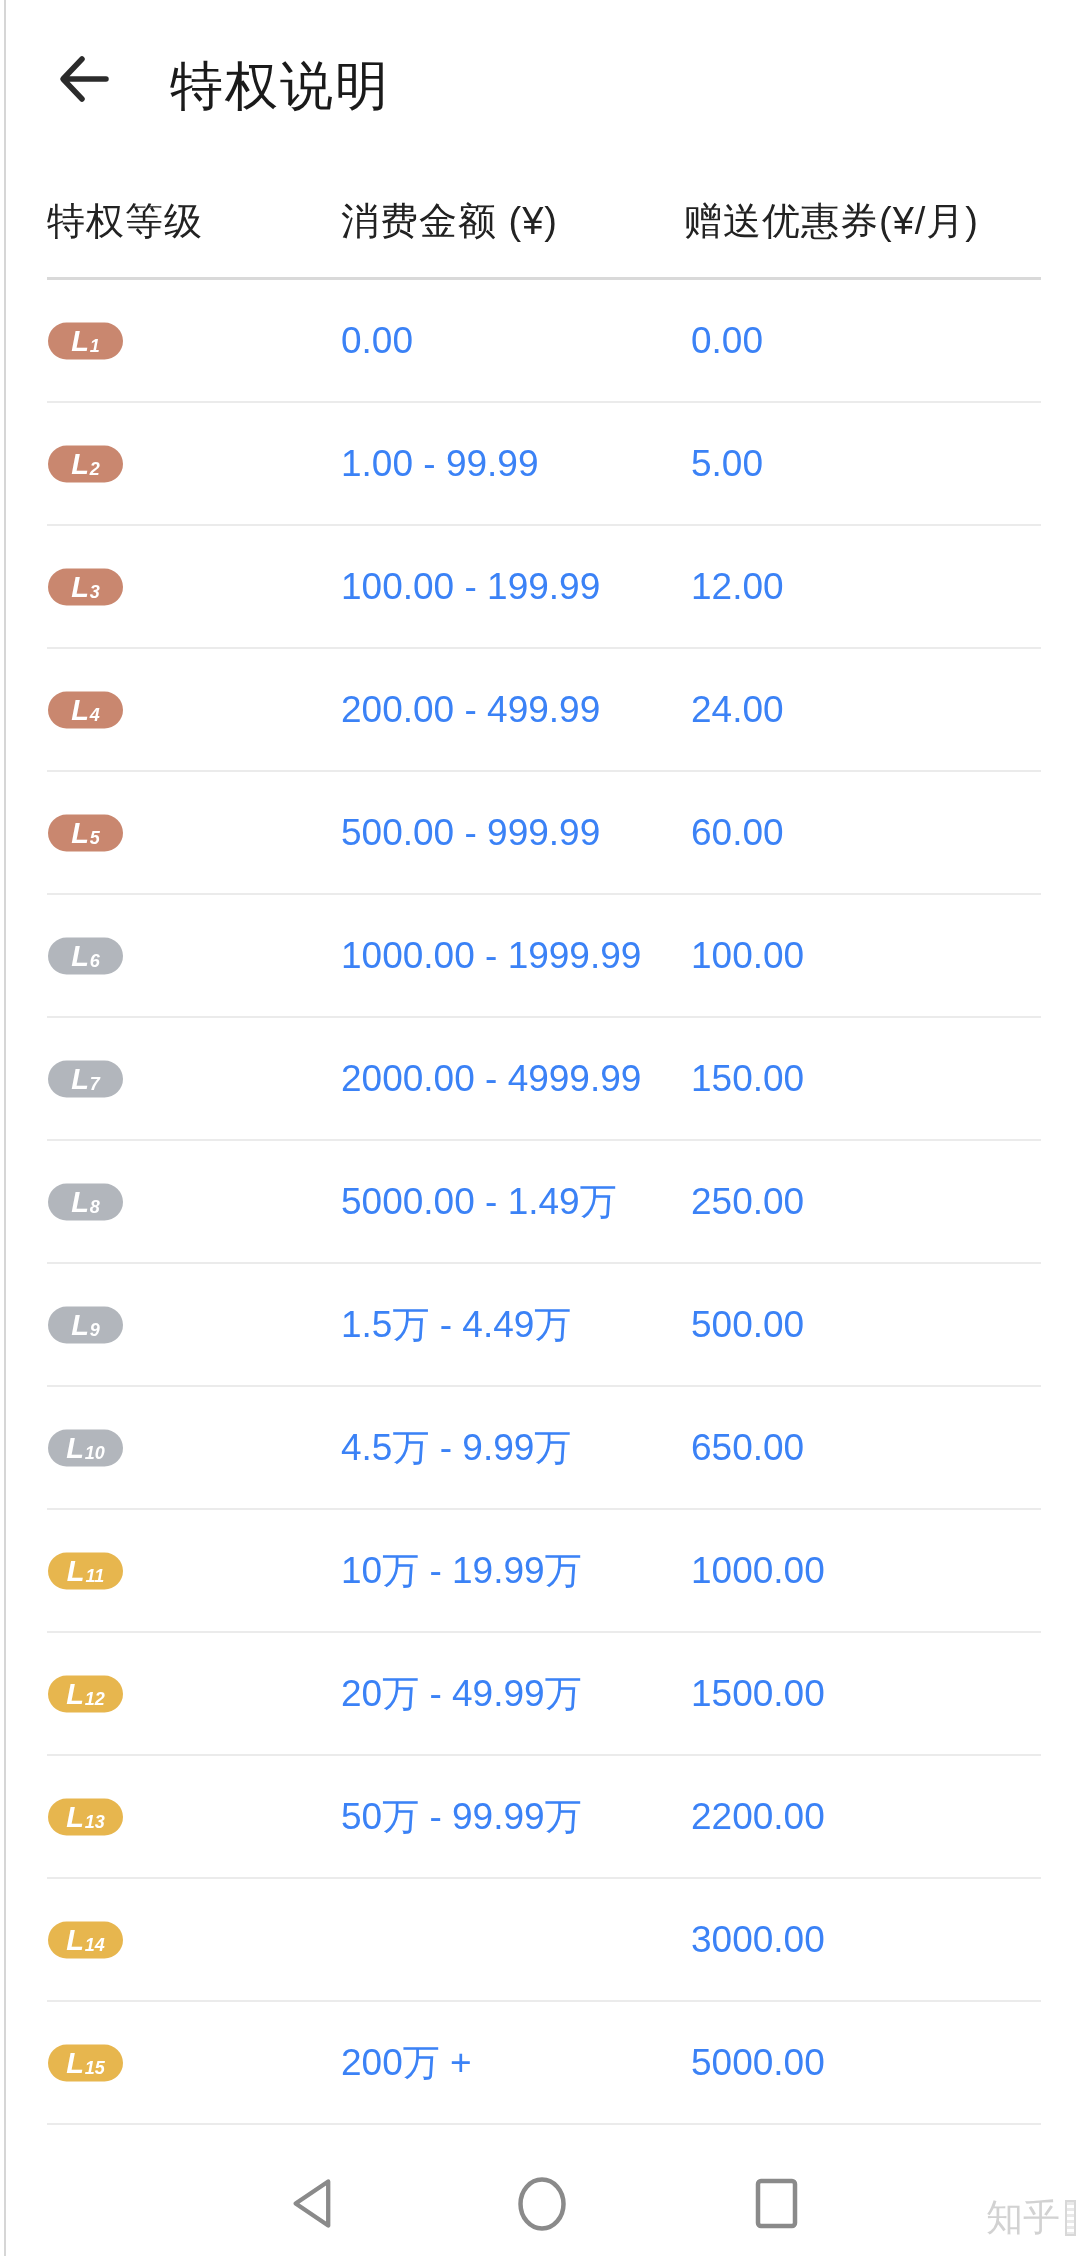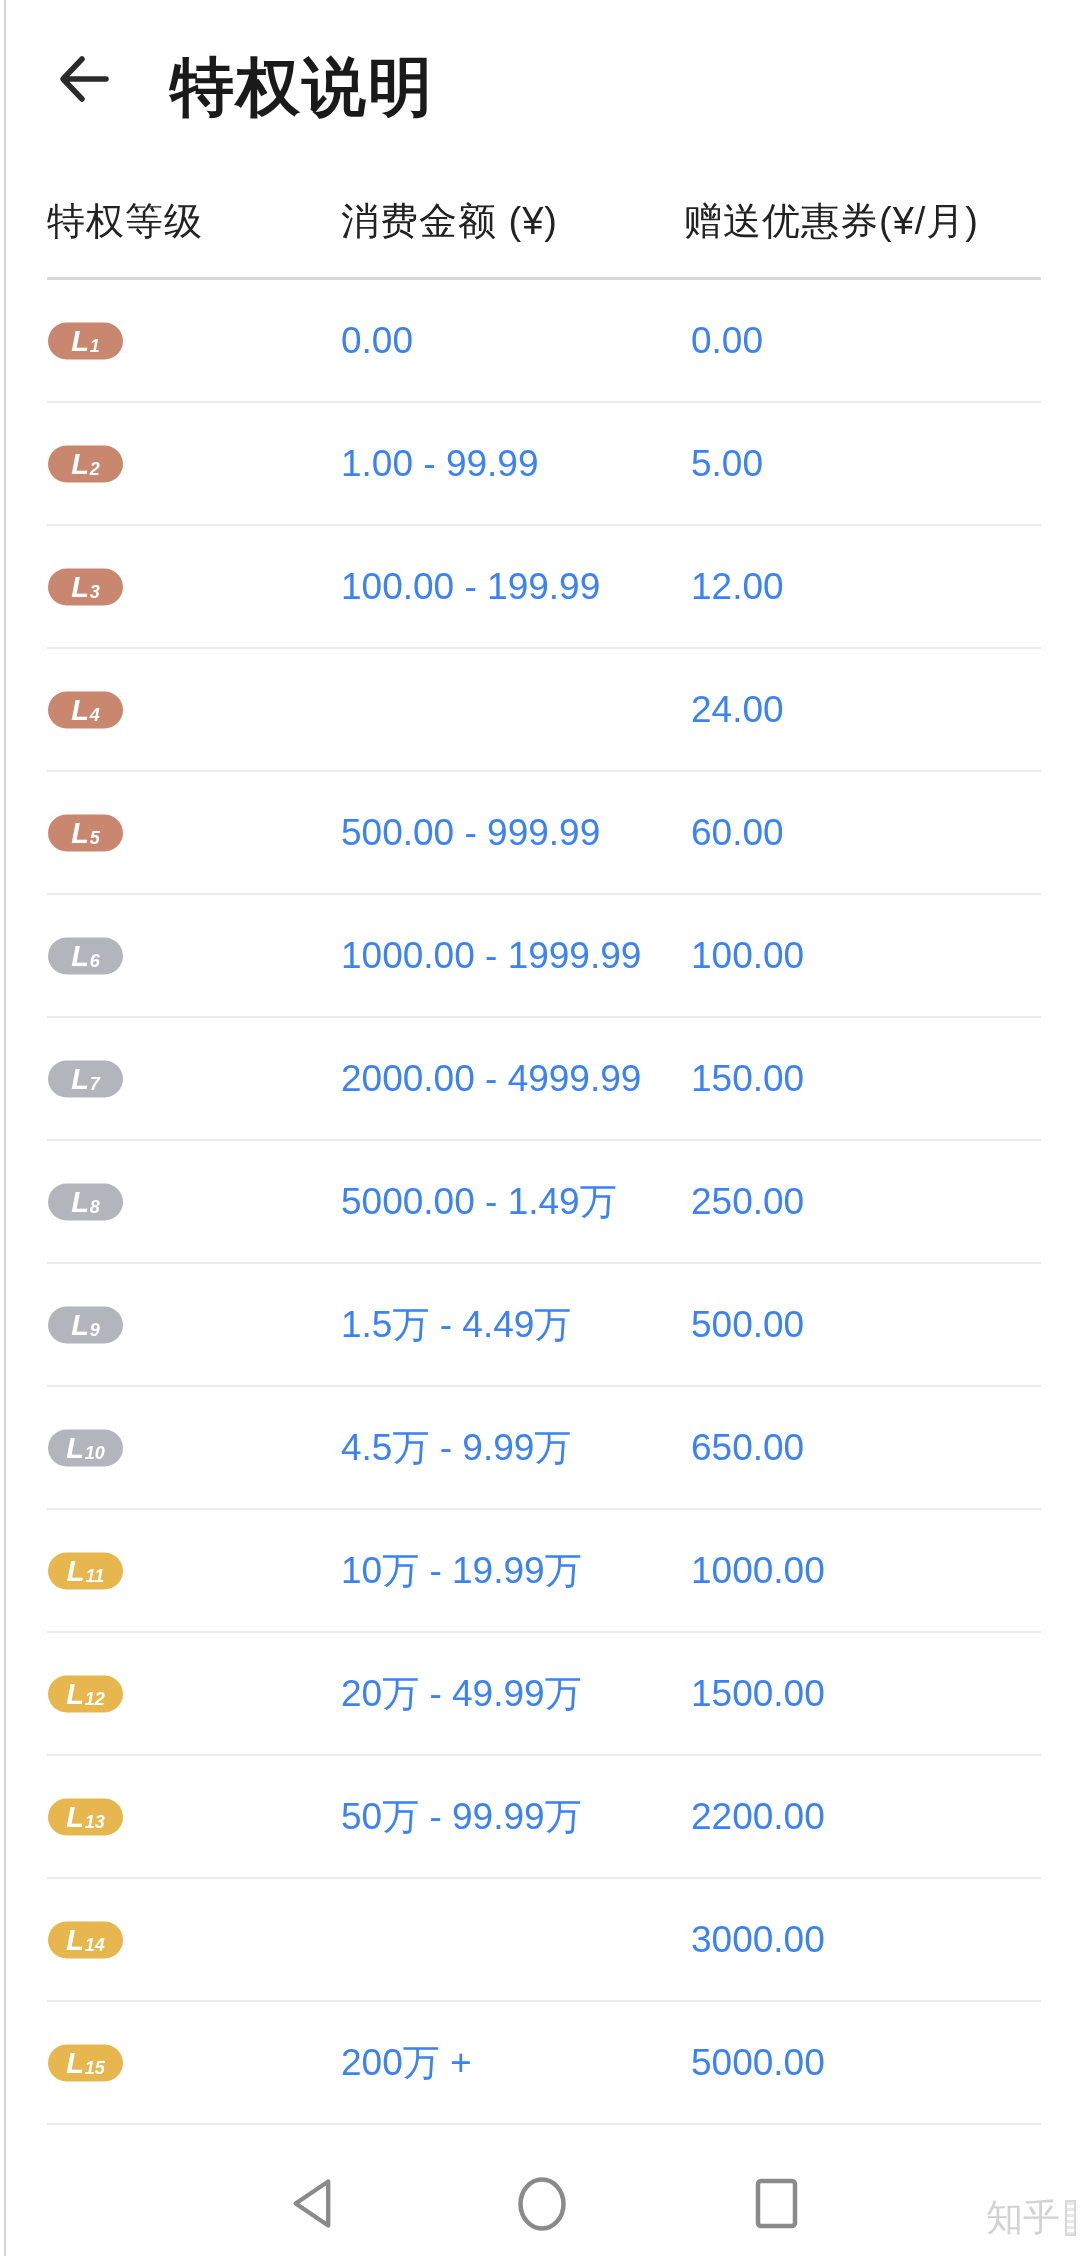--- a/index.html
+++ b/index.html
@@ -18,21 +18,21 @@
     position:absolute;left:0;top:40px;width:1080px;height:78px;
     display:flex;align-items:center;
   }
   .back-btn{
     width:60px;height:60px;margin-left:54px;
     display:flex;align-items:center;justify-content:center;
     cursor:pointer;
   }
   .page-title{
     margin:16px 0 0 56px;
-    font-size:64px;font-weight:700;color:#1a1a1a;
+    font-size:53px;font-weight:400;color:#1a1a1a;
     letter-spacing:2px;
   }
   
   .col-headers{
     position:absolute;left:0;top:192px;width:1080px;height:58px;
   }
   .col-headers span{
     position:absolute;top:0;line-height:58px;
     font-size:38px;color:#222222;letter-spacing:1px;
   }
@@ -137,20 +137,21 @@
       </span>
     <span class="range">100.00 - 199.99</span>
     <span class="coupon">12.00</span>
   </div>
 
   <div class="row">
     <span class="badge" style="background: rgb(201, 135, 111);">
         <i class="L">L</i>
         <i class="n">4</i>
       </span>
+    <span class="range">200.00 - 499.99</span>
     <span class="coupon">24.00</span>
   </div>
 
   <div class="row">
     <span class="badge" style="background: rgb(201, 135, 111);">
         <i class="L">L</i>
         <i class="n">5</i>
       </span>
     <span class="range">500.00 - 999.99</span>
     <span class="coupon">60.00</span>

